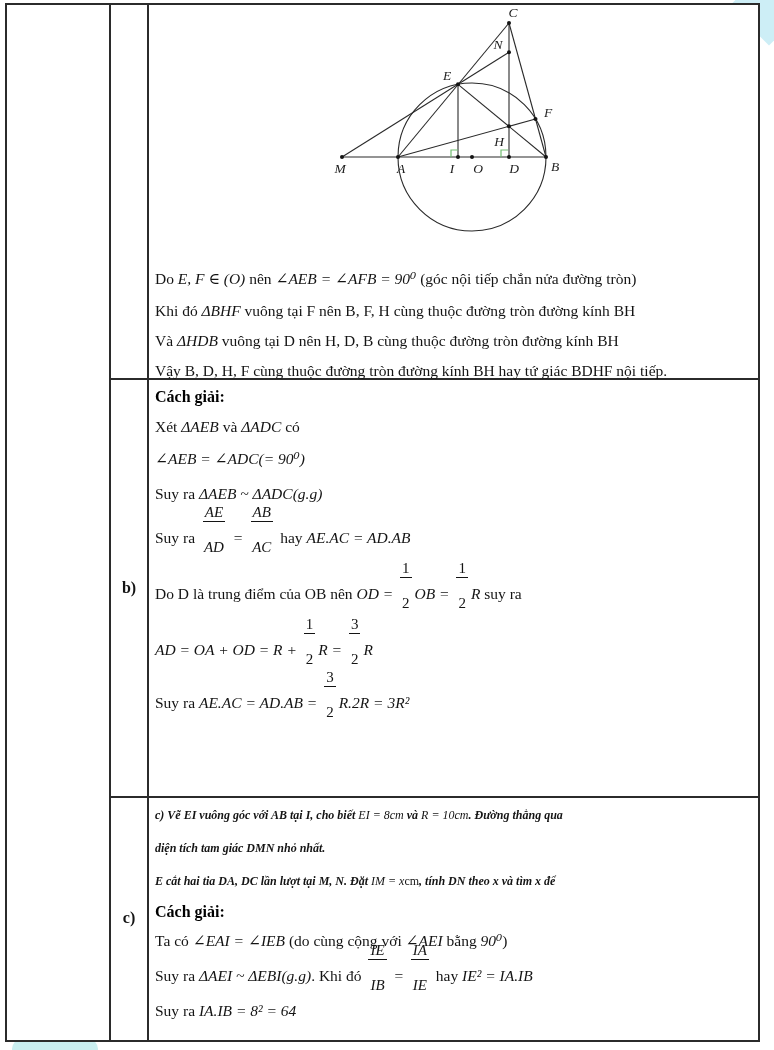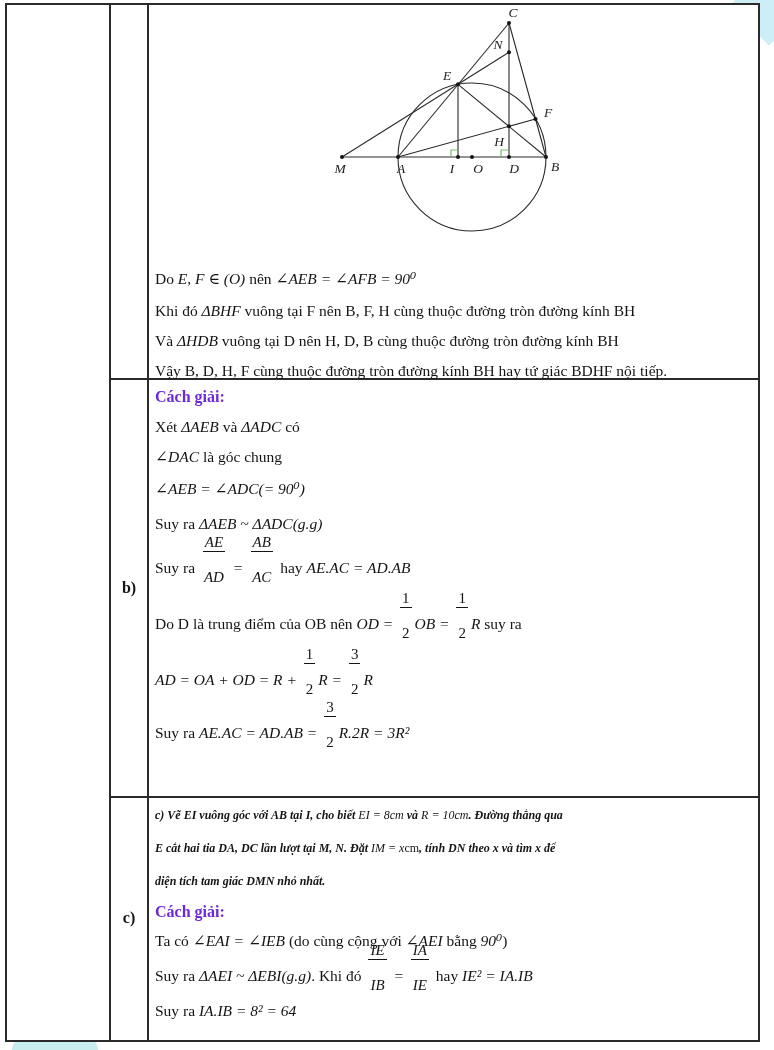--- a/index.html
+++ b/index.html
@@ -22,21 +22,21 @@
   svg.diagram{position:absolute;left:0;top:0;z-index:3;pointer-events:none;}
   .dlabel{font-family:"Liberation Serif","DejaVu Serif",serif;font-style:italic;font-size:13.5px;
           fill:#1c1c1c;text-anchor:middle;}
   .sec{position:absolute;left:155px;width:600px;z-index:3;font-size:15.5px;}
   .sec-a{top:262px;}
   .sec-b{top:382px;}
   .sec-c{top:799px;}
   .line{display:flex;align-items:center;white-space:pre-wrap;}
   .i{font-style:italic;}
   .b{font-weight:bold;}
-  .r{color:#6d28d9;}
+  .r{color:#000000;}
   .cach{font-size:16px;}
   .cpara{font-size:12px;}
   .frac{display:inline-flex;flex-direction:column;align-items:center;line-height:1.08;
         margin:4px 3px;font-size:15px;}
   .frac .fn{border-bottom:1px solid #141414;padding:0 2px;}
   .frac .fd{padding:17px 2px;}
 </style>
 </head>
 <body>
 
@@ -84,41 +84,40 @@
       <text x="514" y="173" class="dlabel">D</text>
       <text x="555" y="171" class="dlabel">B</text>
       <text x="447" y="80" class="dlabel">E</text>
       <text x="513" y="17" class="dlabel">C</text>
       <text x="498" y="49" class="dlabel">N</text>
       <text x="548" y="117" class="dlabel">F</text>
       <text x="499" y="146" class="dlabel">H</text>
     </svg>
 
   <div class="sec sec-a">
-    <div class="line" style="height:34px"><span class="">Do </span><span class="i ">E, F ∈ (O)</span><span class=""> nên </span><span class="i ">∠AEB = ∠AFB = 90⁰</span></div>
+    <div class="line" style="height:34px"><span class="">Do </span><span class="i ">E, F ∈ (O)</span><span class=""> nên </span><span class="i ">∠AEB = ∠AFB = 90⁰</span><span class=""> (góc nội tiếp chắn nửa đường tròn)</span></div>
     <div class="line" style="height:30px"><span class="">Khi đó </span><span class="i ">ΔBHF</span><span class=""> vuông tại F nên B, F, H cùng thuộc đường tròn đường kính BH</span></div>
     <div class="line" style="height:30px"><span class="">Và </span><span class="i ">ΔHDB</span><span class=""> vuông tại D nên H, D, B cùng thuộc đường tròn đường kính BH</span></div>
     <div class="line" style="height:30px"><span class="">Vậy B, D, H, F cùng thuộc đường tròn đường kính BH hay tứ giác BDHF nội tiếp.</span></div>
   </div>
 
   <div class="sec sec-b">
     <div class="line cach" style="height:30px"><span class="b r ">Cách giải:</span></div>
     <div class="line" style="height:30px"><span class="">Xét </span><span class="i ">ΔAEB</span><span class=""> và </span><span class="i ">ΔADC</span><span class=""> có</span></div>
-    <div class="line" style="height:30px"><span class="i ">∠DAC</span><span class=""> là góc chung</span></div>
     <div class="line" style="height:34px"><span class="i ">∠AEB = ∠ADC(= 90⁰)</span></div>
     <div class="line" style="height:36px"><span class="">Suy ra </span><span class="i ">ΔAEB ~ ΔADC(g.g)</span></div>
     <div class="line" style="height:52px"><span class="">Suy ra </span><span class="frac i"><span class="fn">AE</span><span class="fd">AD</span></span><span class="i "> = </span><span class="frac i"><span class="fn">AB</span><span class="fd">AC</span></span><span class=""> hay </span><span class="i ">AE.AC = AD.AB</span></div>
     <div class="line" style="height:60px"><span class="">Do D là trung điểm của OB nên </span><span class="i ">OD = </span><span class="frac"><span class="fn">1</span><span class="fd">2</span></span><span class="i ">OB = </span><span class="frac"><span class="fn">1</span><span class="fd">2</span></span><span class="i ">R</span><span class=""> suy ra</span></div>
     <div class="line" style="height:52px"><span class="i ">AD = OA + OD = R + </span><span class="frac"><span class="fn">1</span><span class="fd">2</span></span><span class="i ">R = </span><span class="frac"><span class="fn">3</span><span class="fd">2</span></span><span class="i ">R</span></div>
     <div class="line" style="height:54px"><span class="">Suy ra </span><span class="i ">AE.AC = AD.AB = </span><span class="frac"><span class="fn">3</span><span class="fd">2</span></span><span class="i ">R.2R = 3R²</span></div>
   </div>
 
   <div class="sec sec-c">
     <div class="line cpara" style="height:33px"><span class="i b ">c) Vẽ EI vuông góc với AB tại I, cho biết </span><span class="i ">EI = 8cm</span><span class="i b "> và </span><span class="i ">R = 10cm</span><span class="i b ">. Đường thẳng qua</span></div>
+    <div class="line cpara" style="height:33px"><span class="i b ">diện tích tam giác DMN nhỏ nhất.</span></div>
     <div class="line cpara" style="height:33px"><span class="i b ">E cắt hai tia DA, DC lần lượt tại M, N. Đặt </span><span class="i ">IM = x</span><span class="">cm</span><span class="i b ">, tính DN theo x và tìm x để</span></div>
-    <div class="line cpara" style="height:33px"><span class="i b ">diện tích tam giác DMN nhỏ nhất.</span></div>
     <div class="line cach" style="height:28px"><span class="b r ">Cách giải:</span></div>
     <div class="line" style="height:30px"><span class="">Ta có </span><span class="i ">∠EAI = ∠IEB</span><span class=""> (do cùng cộng với </span><span class="i ">∠AEI</span><span class=""> bằng </span><span class="i ">90⁰</span><span class="">)</span></div>
     <div class="line" style="height:40px"><span class="">Suy ra </span><span class="i ">ΔAEI ~ ΔEBI(g.g)</span><span class="">. Khi đó </span><span class="frac i"><span class="fn">IE</span><span class="fd">IB</span></span><span class="i "> = </span><span class="frac i"><span class="fn">IA</span><span class="fd">IE</span></span><span class=""> hay </span><span class="i ">IE² = IA.IB</span></div>
     <div class="line" style="height:30px"><span class="">Suy ra </span><span class="i ">IA.IB = 8² = 64</span></div>
   </div>
 
 </div>
 
 </body></html>

